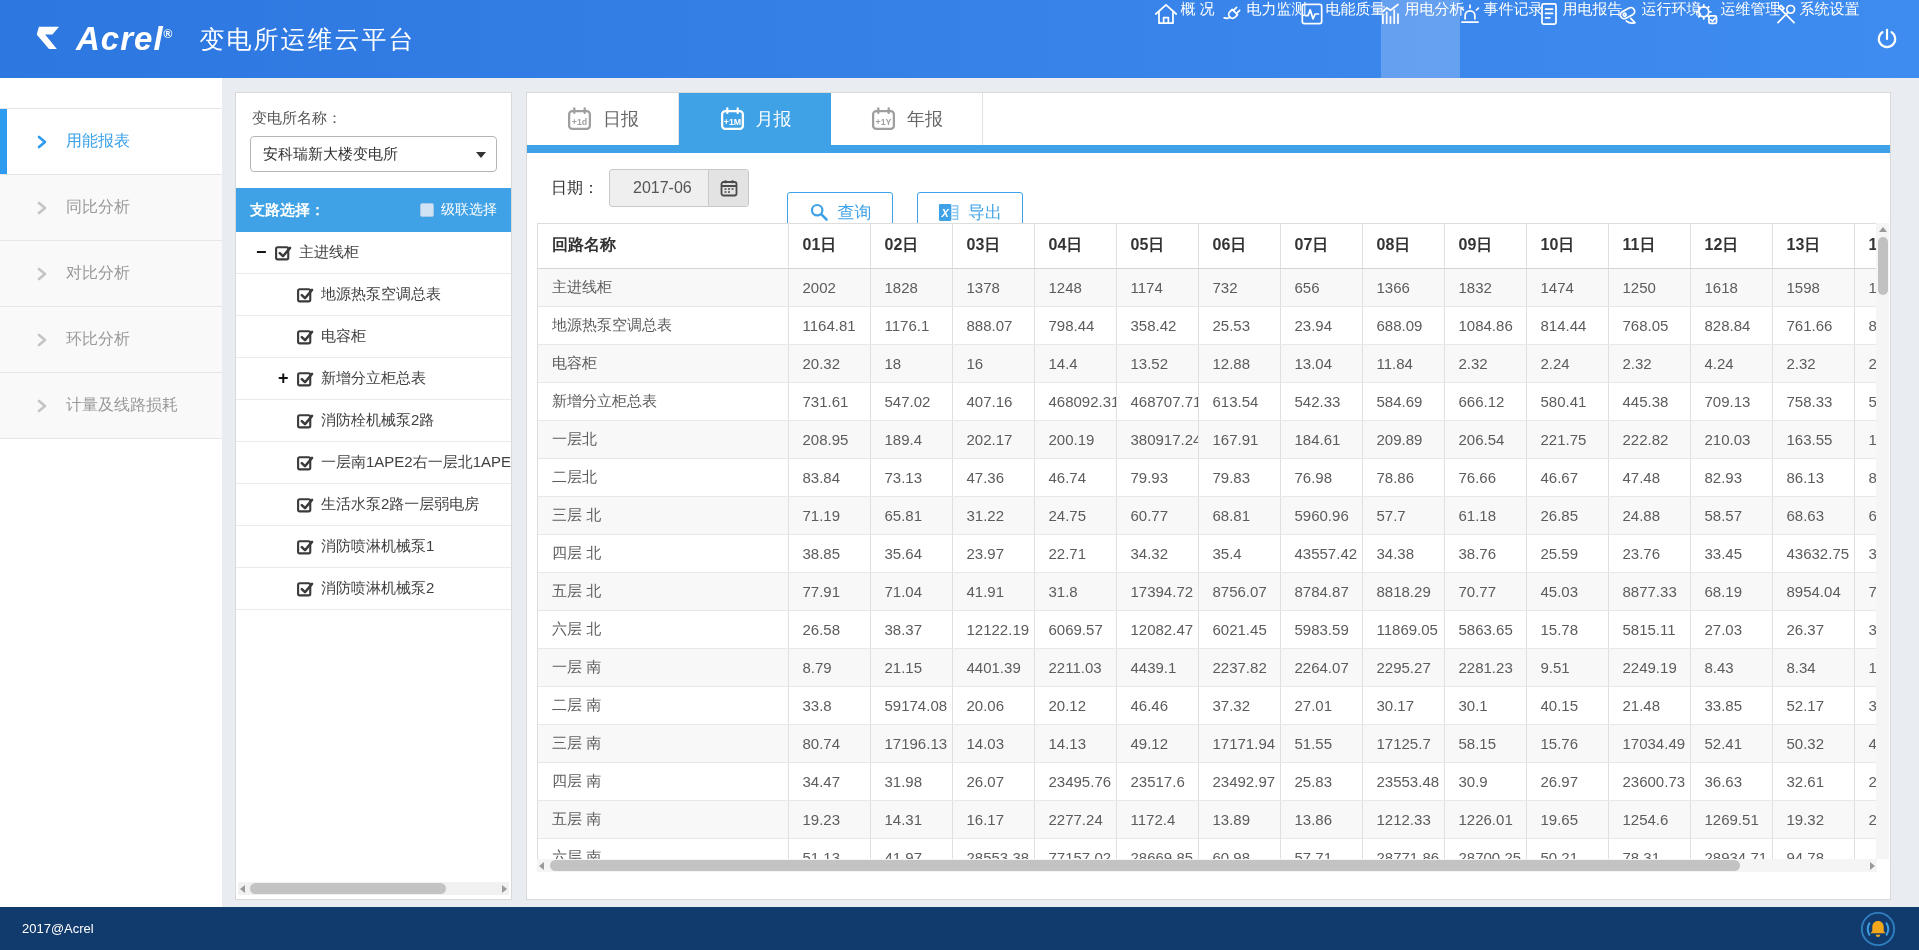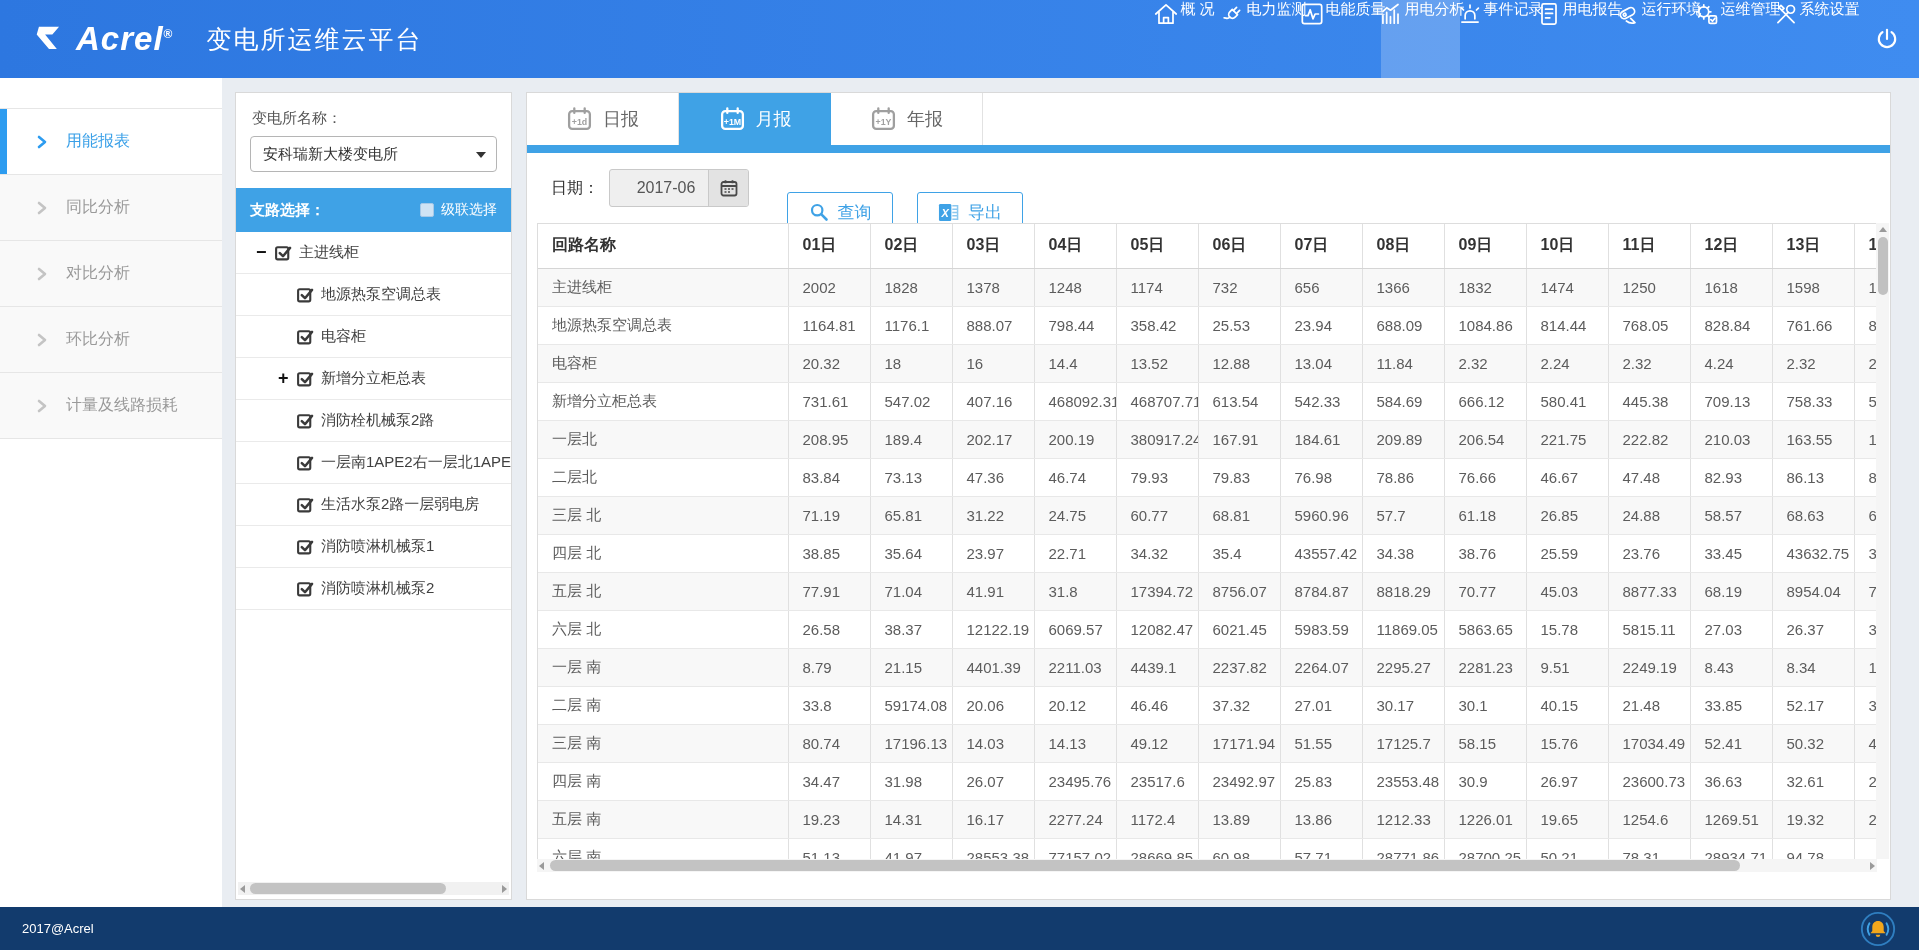--- a/index.html
+++ b/index.html
@@ -7,21 +7,21 @@
   body { font-family:"Liberation Sans","DejaVu Sans",sans-serif; background:#e9edf2; }
   #app { position:relative; width:1919px; height:892px; }
 
   
   .topbar { position:absolute; left:0; top:0; width:1919px; height:78px;
     background:linear-gradient(90deg,#2d77e0,#3f8cf0); display:flex; align-items:stretch; }
   .brand { display:flex; align-items:center; margin-left:30px; }
   .logo-icon svg { width:38px; height:38px; display:block; }
   .logo-text { color:#fff; font-size:33px; font-weight:bold; font-style:italic; margin-left:8px; letter-spacing:1px; }
   .logo-reg { color:#fff; font-size:12px; vertical-align:super; font-style:normal; }
-  .app-title { color:#fff; font-size:25px; margin-left:33px; letter-spacing:2px; }
+  .app-title { color:#fff; font-size:25px; margin-left:26px; letter-spacing:2px; }
   .topnav { margin-left:auto; display:flex; height:100%; }
   .nav-item { width:79px; display:flex; justify-content:center; color:#fff; cursor:pointer; }
   .nav-item.active { background:rgba(255,255,255,.22); }
   .nav-ico svg { width:28px; height:28px; fill:none; stroke:#fff; stroke-width:1.6; stroke-linecap:round; stroke-linejoin:round; display:block; }
   .nav-label { font-size:15px; white-space:nowrap; }
   .power-btn { width:64px; display:flex; align-items:center; justify-content:center; cursor:pointer; }
   .power-btn svg { width:28px; height:28px; fill:none; stroke:#fff; stroke-width:2; stroke-linecap:round; }
 
   
   .sidebar { position:absolute; left:0; top:78px; width:222px; height:829px; background:#ffffff; }
@@ -64,21 +64,21 @@
   .tab svg { width:27px; height:27px; display:block; }
   .tab svg .frame { fill:none; stroke:#9f9f9f; stroke-width:2.2; stroke-linecap:round; }
   .tab svg text { font-size:8.5px; font-weight:bold; fill:#9f9f9f; font-family:"Liberation Sans",sans-serif; }
   .tab.active svg .frame { stroke:#fff; }
   .tab.active svg text { fill:#fff; }
   .tab-strip { height:8px; background:#3fa2e6; }
   .toolbar { height:70px; display:flex; align-items:center; padding-left:24px; }
   .date-label { font-size:16px; color:#333; }
   .date-input { margin-left:10px; width:140px; height:38px; background:#efefef; border:1px solid #c9c9c9; border-radius:3px;
     display:flex; align-items:center; overflow:hidden; cursor:text; }
-  .date-value { flex:1; padding-left:14px; font-size:16px; color:#555;text-align:center; }
+  .date-value { flex:1; padding-left:23px; font-size:16px; color:#555; }
   .date-cal-btn { width:40px; height:100%; background:#e3e3e3; border-left:1px solid #c9c9c9; display:flex; align-items:center; justify-content:center; cursor:pointer; }
   .date-cal-btn svg { width:20px; height:20px; display:block; }
   .btn { height:40px; width:106px; background:#fff; border:1px solid #3fa2e6; border-radius:3px; color:#3fa2e6; font-size:17px;
     display:flex; align-items:center; justify-content:center; gap:9px; cursor:pointer; font-family:inherit;margin-top:48px; }
   .btn svg { display:block; }
   .btn-query { margin-left:38px; }
   .btn-export { margin-left:24px; }
 
   .table-clip { position:absolute; left:10px; top:130px; width:1340px; height:636px; overflow:hidden;
     border-top:1px solid #ddd; border-left:1px solid #ddd; }

